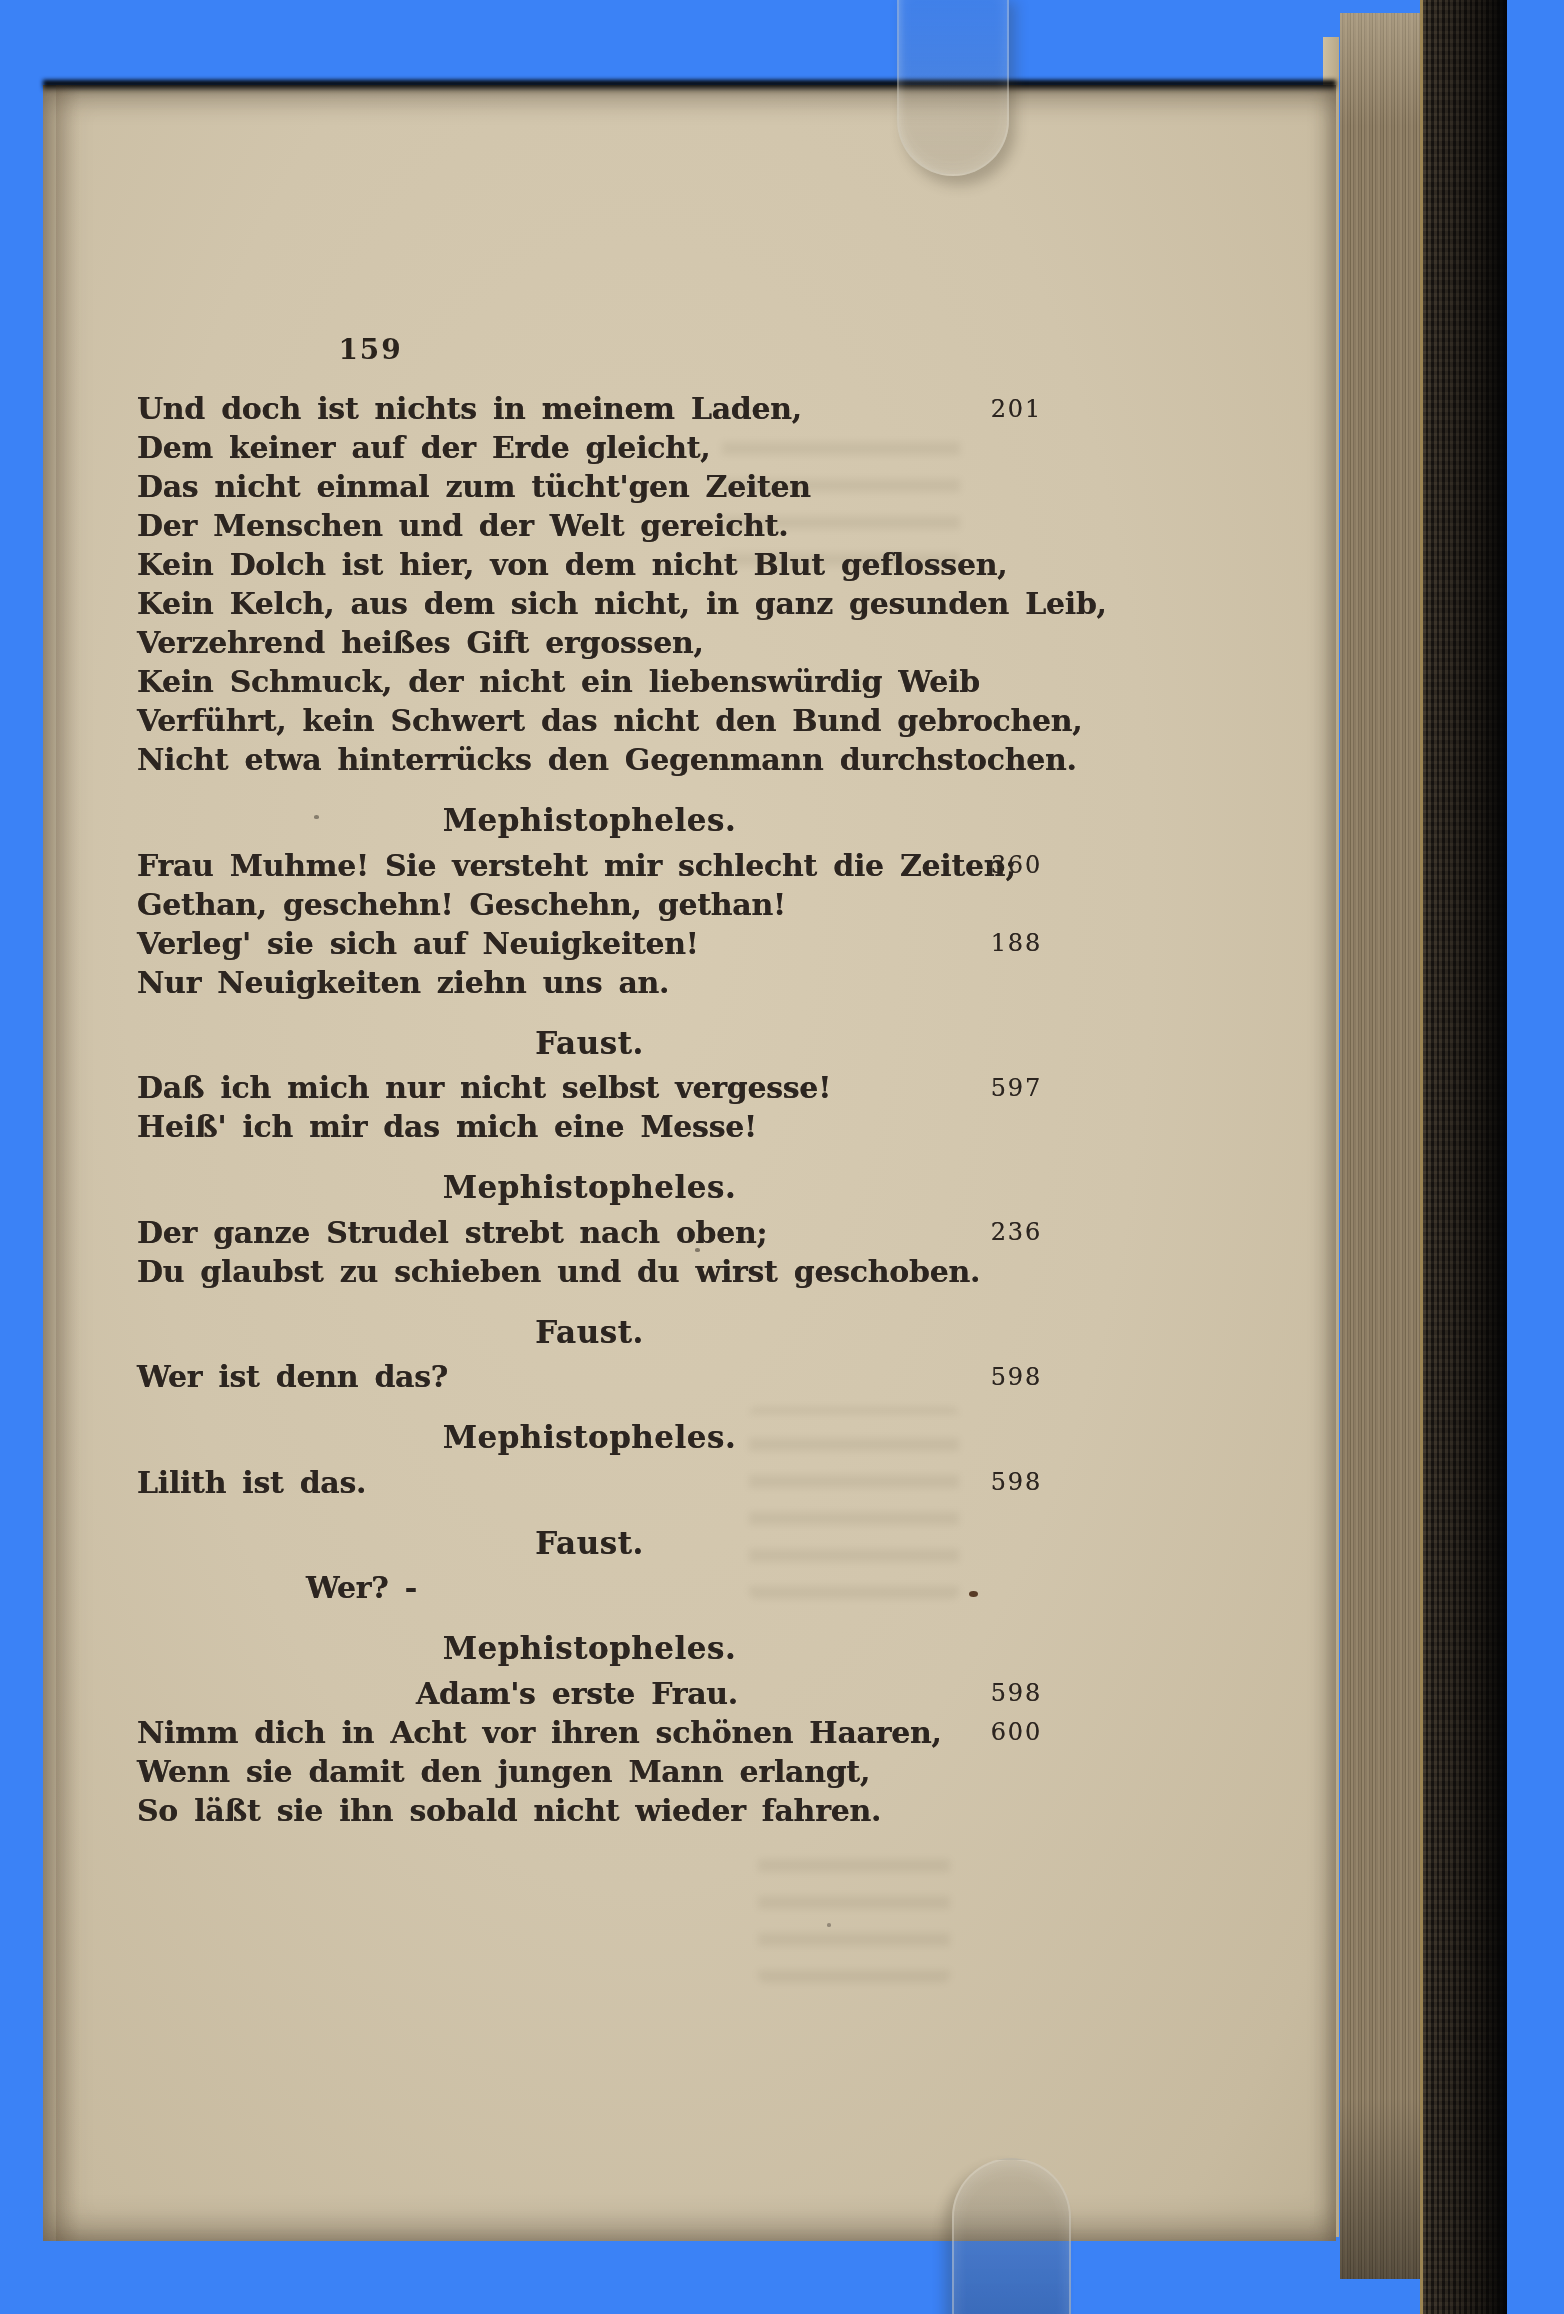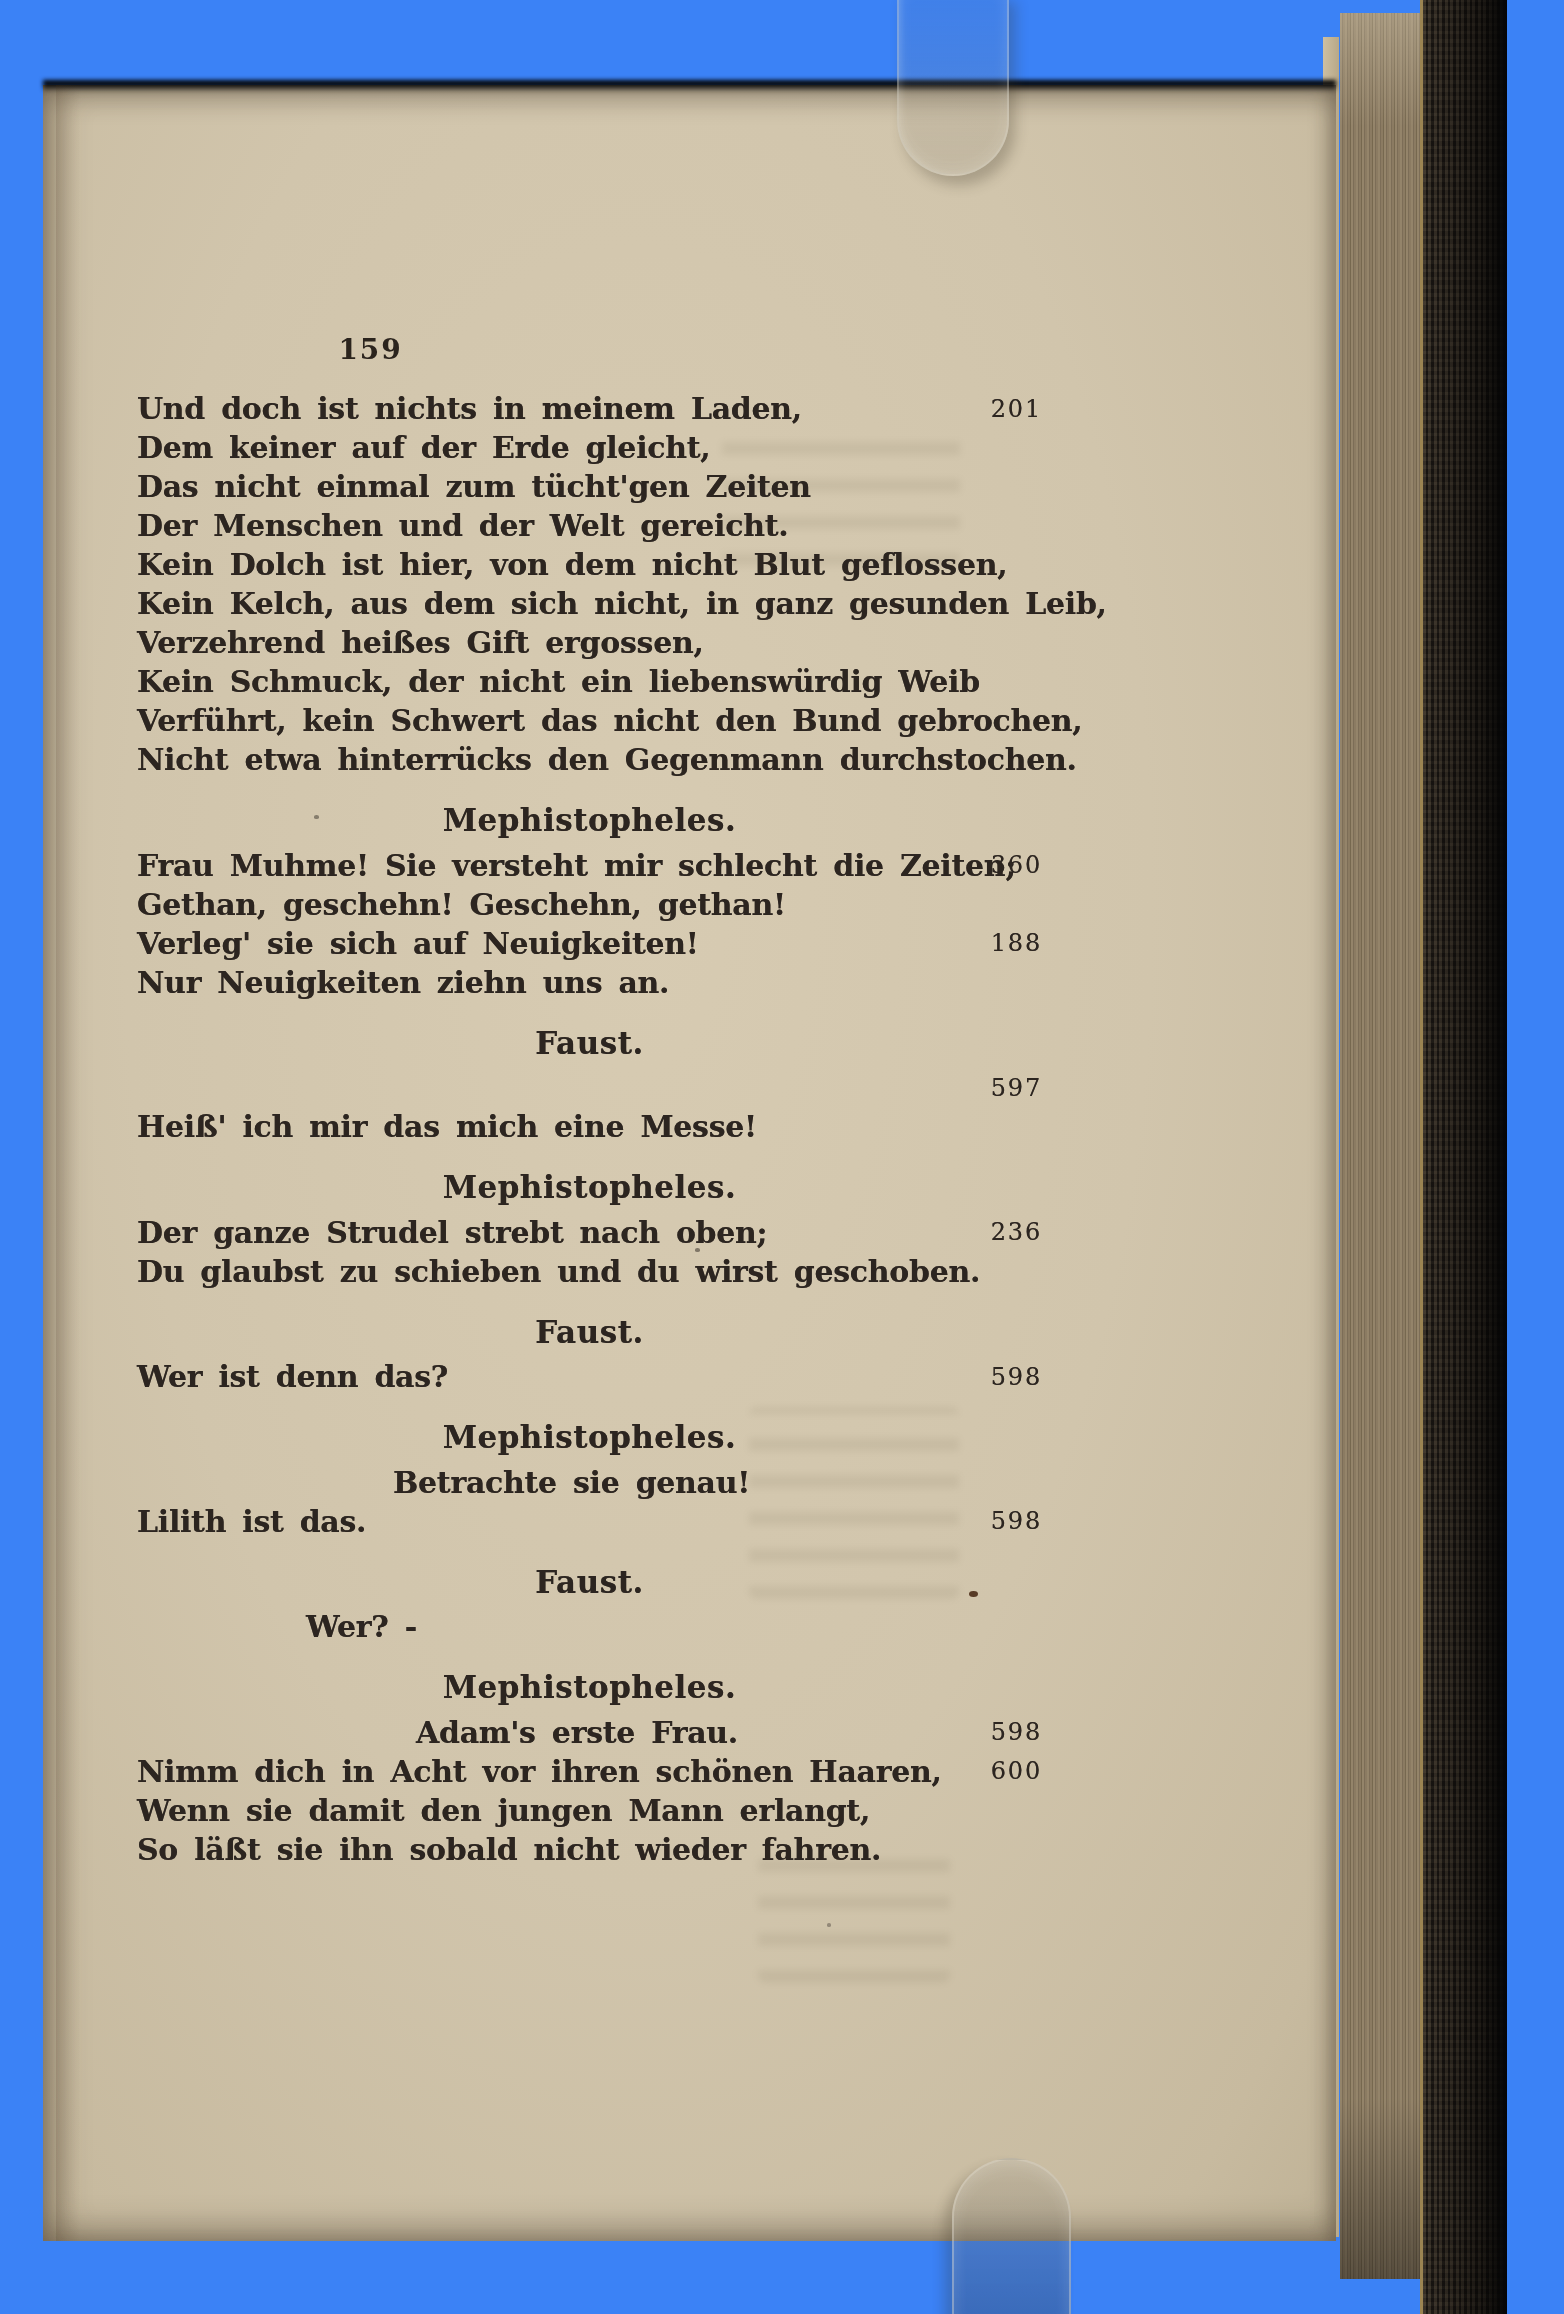--- a/index.html
+++ b/index.html
@@ -130,29 +130,28 @@
       <div class="line"><span class="vtext">Verzehrend heißes Gift ergossen,</span></div>
       <div class="line"><span class="vtext">Kein Schmuck, der nicht ein liebenswürdig Weib</span></div>
       <div class="line"><span class="vtext">Verführt, kein Schwert das nicht den Bund gebrochen,</span></div>
       <div class="line"><span class="vtext">Nicht etwa hinterrücks den Gegenmann durchstochen.</span></div>
       <div class="heading">Mephistopheles.</div>
       <div class="line"><span class="vtext">Frau Muhme! Sie versteht mir schlecht die Zeiten;</span><span class="num">360</span></div>
       <div class="line"><span class="vtext">Gethan, geschehn! Geschehn, gethan!</span></div>
       <div class="line"><span class="vtext">Verleg' sie sich auf Neuigkeiten!</span><span class="num">188</span></div>
       <div class="line"><span class="vtext">Nur Neuigkeiten ziehn uns an.</span></div>
       <div class="heading">Faust.</div>
-      <div class="line"><span class="num">597</span></div>
+      <div class="line"><span class="vtext">Daß ich mich nur nicht selbst vergesse!</span><span class="num">597</span></div>
       <div class="line"><span class="vtext">Heiß' ich mir das mich eine Messe!</span></div>
       <div class="heading">Mephistopheles.</div>
       <div class="line"><span class="vtext">Der ganze Strudel strebt nach oben;</span><span class="num">236</span></div>
       <div class="line"><span class="vtext">Du glaubst zu schieben und du wirst geschoben.</span></div>
       <div class="heading">Faust.</div>
       <div class="line"><span class="vtext">Wer ist denn das?</span><span class="num">598</span></div>
       <div class="heading">Mephistopheles.</div>
-      <div class="line"><span class="vtext" style="padding-left: 256px;">Betrachte sie genau!</span></div>
       <div class="line"><span class="vtext">Lilith ist das.</span><span class="num">598</span></div>
       <div class="heading">Faust.</div>
       <div class="line"><span class="vtext" style="padding-left: 169px; text-align: right;">Wer? -</span></div>
       <div class="heading">Mephistopheles.</div>
       <div class="line"><span class="vtext" style="padding-left: 279px;">Adam's erste Frau.</span><span class="num">598</span></div>
       <div class="line"><span class="vtext">Nimm dich in Acht vor ihren schönen Haaren,</span><span class="num">600</span></div>
       <div class="line"><span class="vtext">Wenn sie damit den jungen Mann erlangt,</span></div>
       <div class="line"><span class="vtext">So läßt sie ihn sobald nicht wieder fahren.</span></div>
     </div>
 

